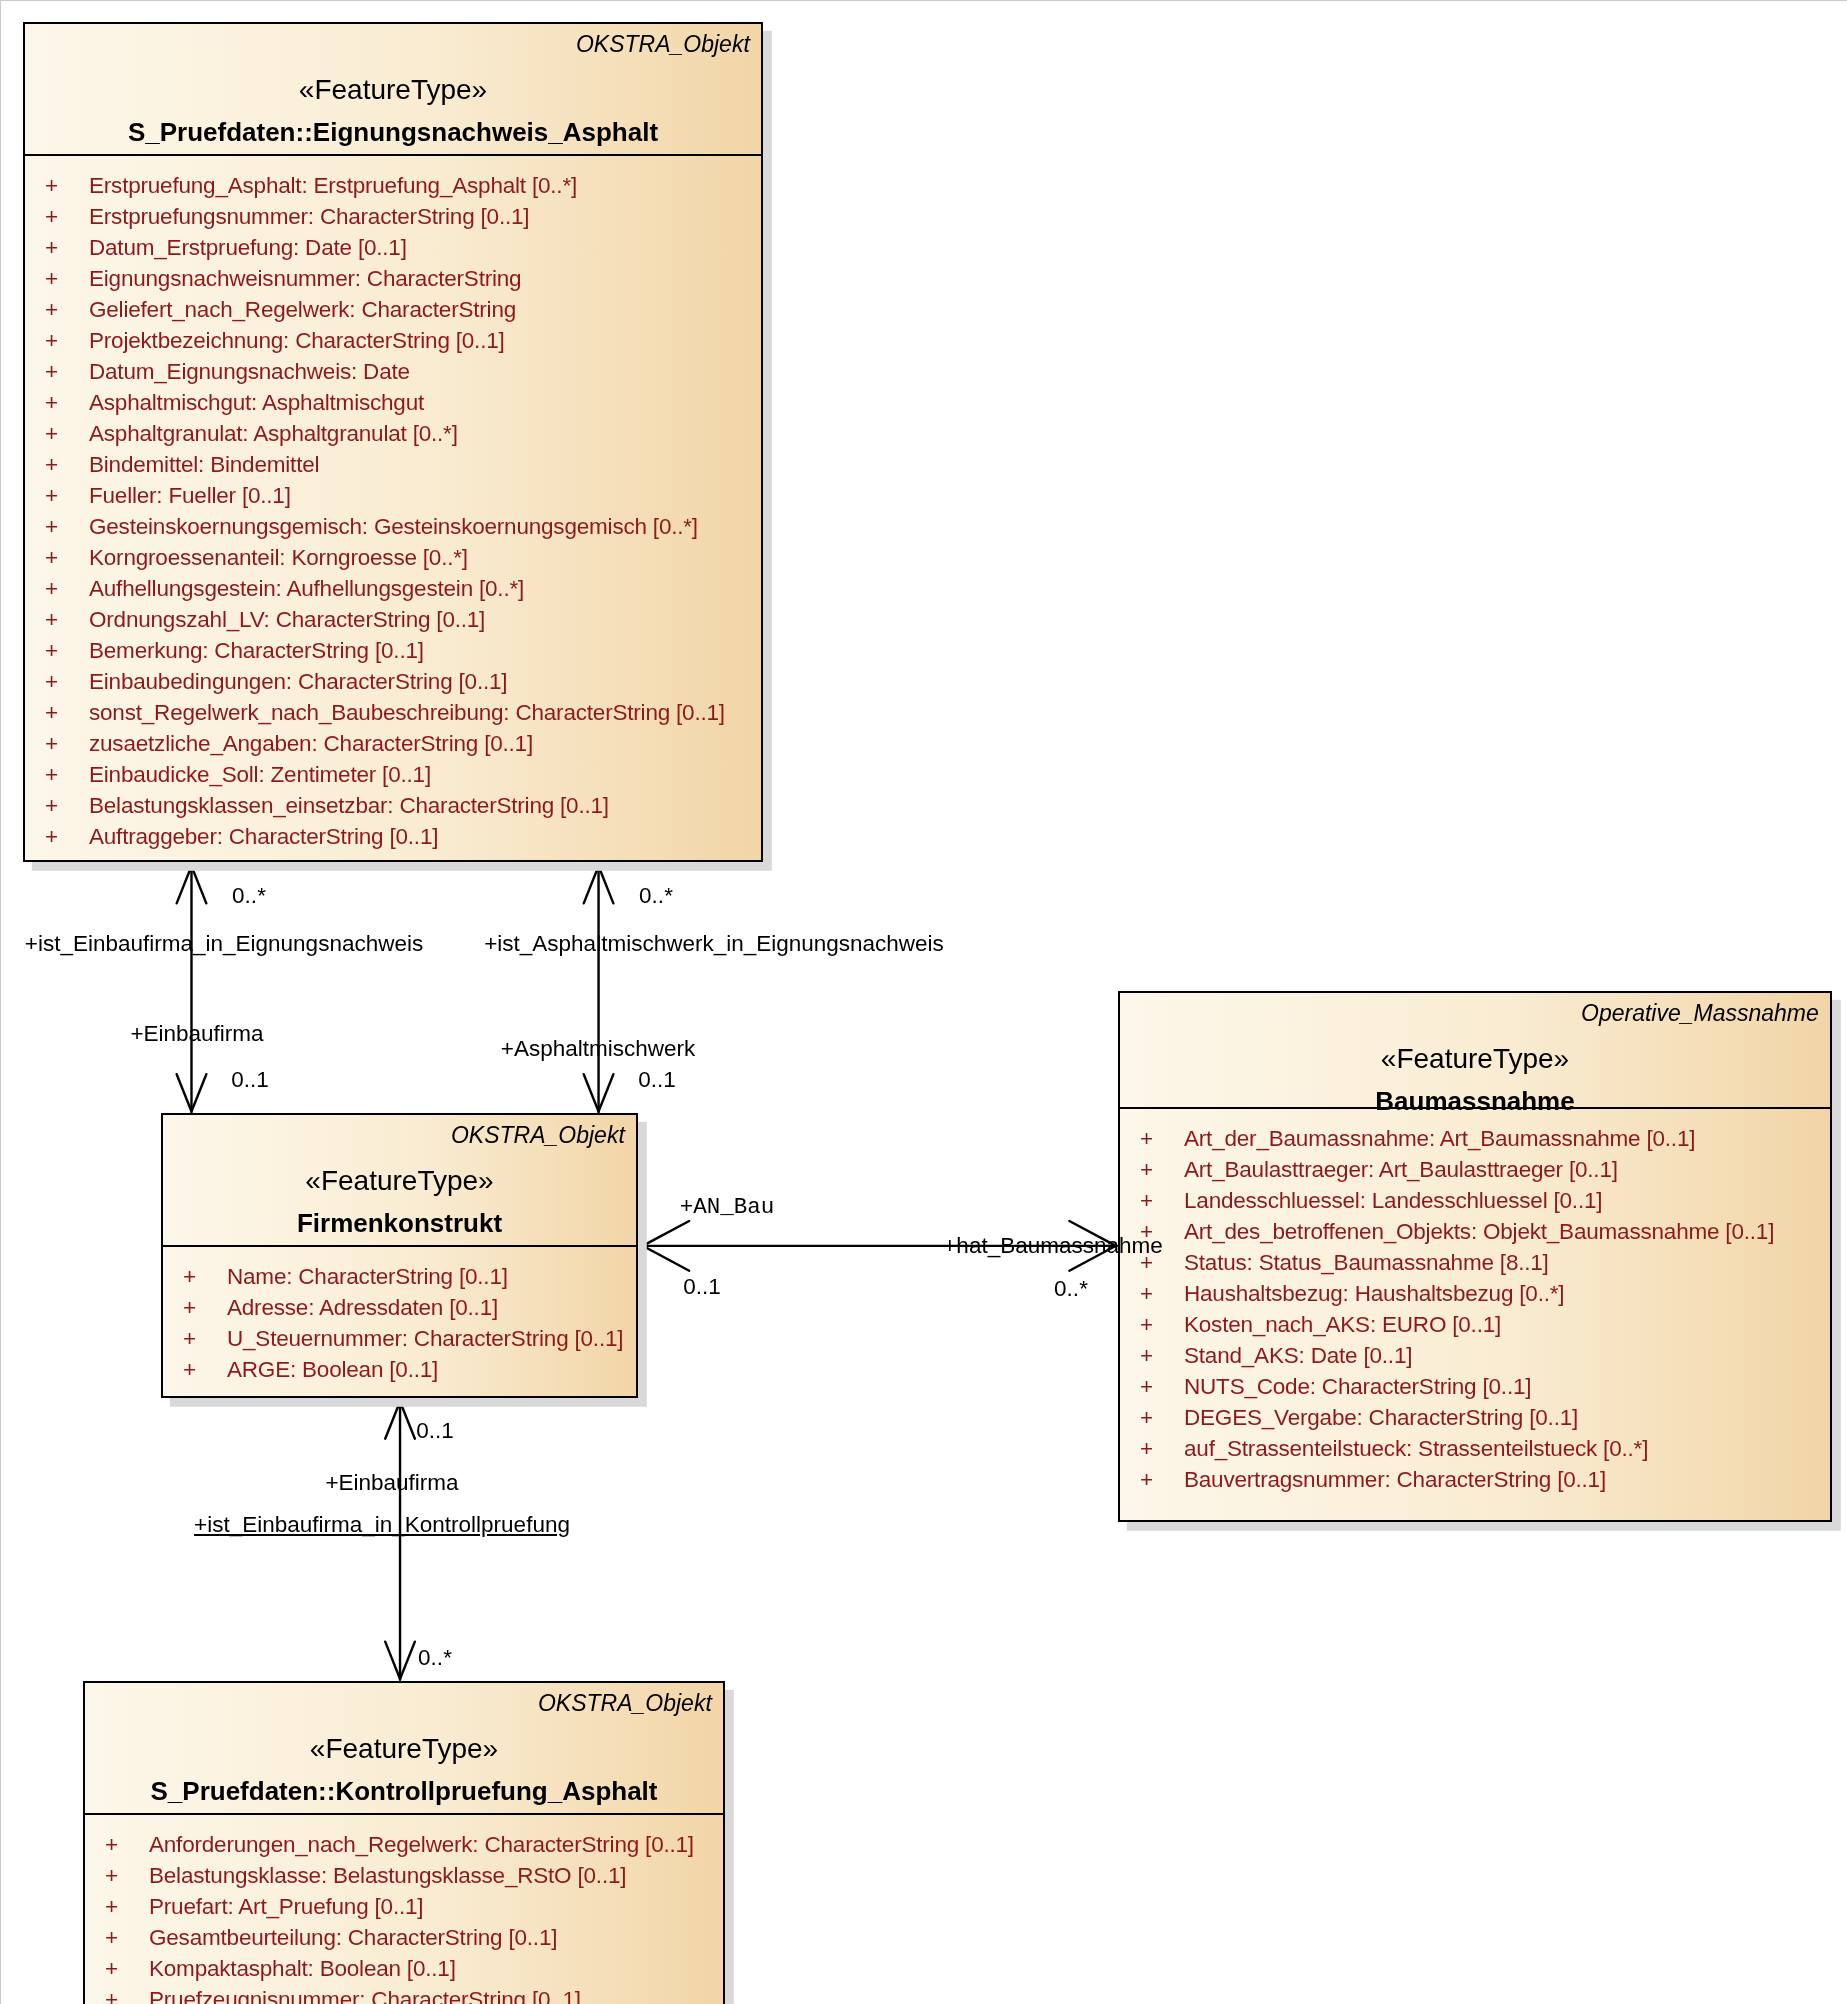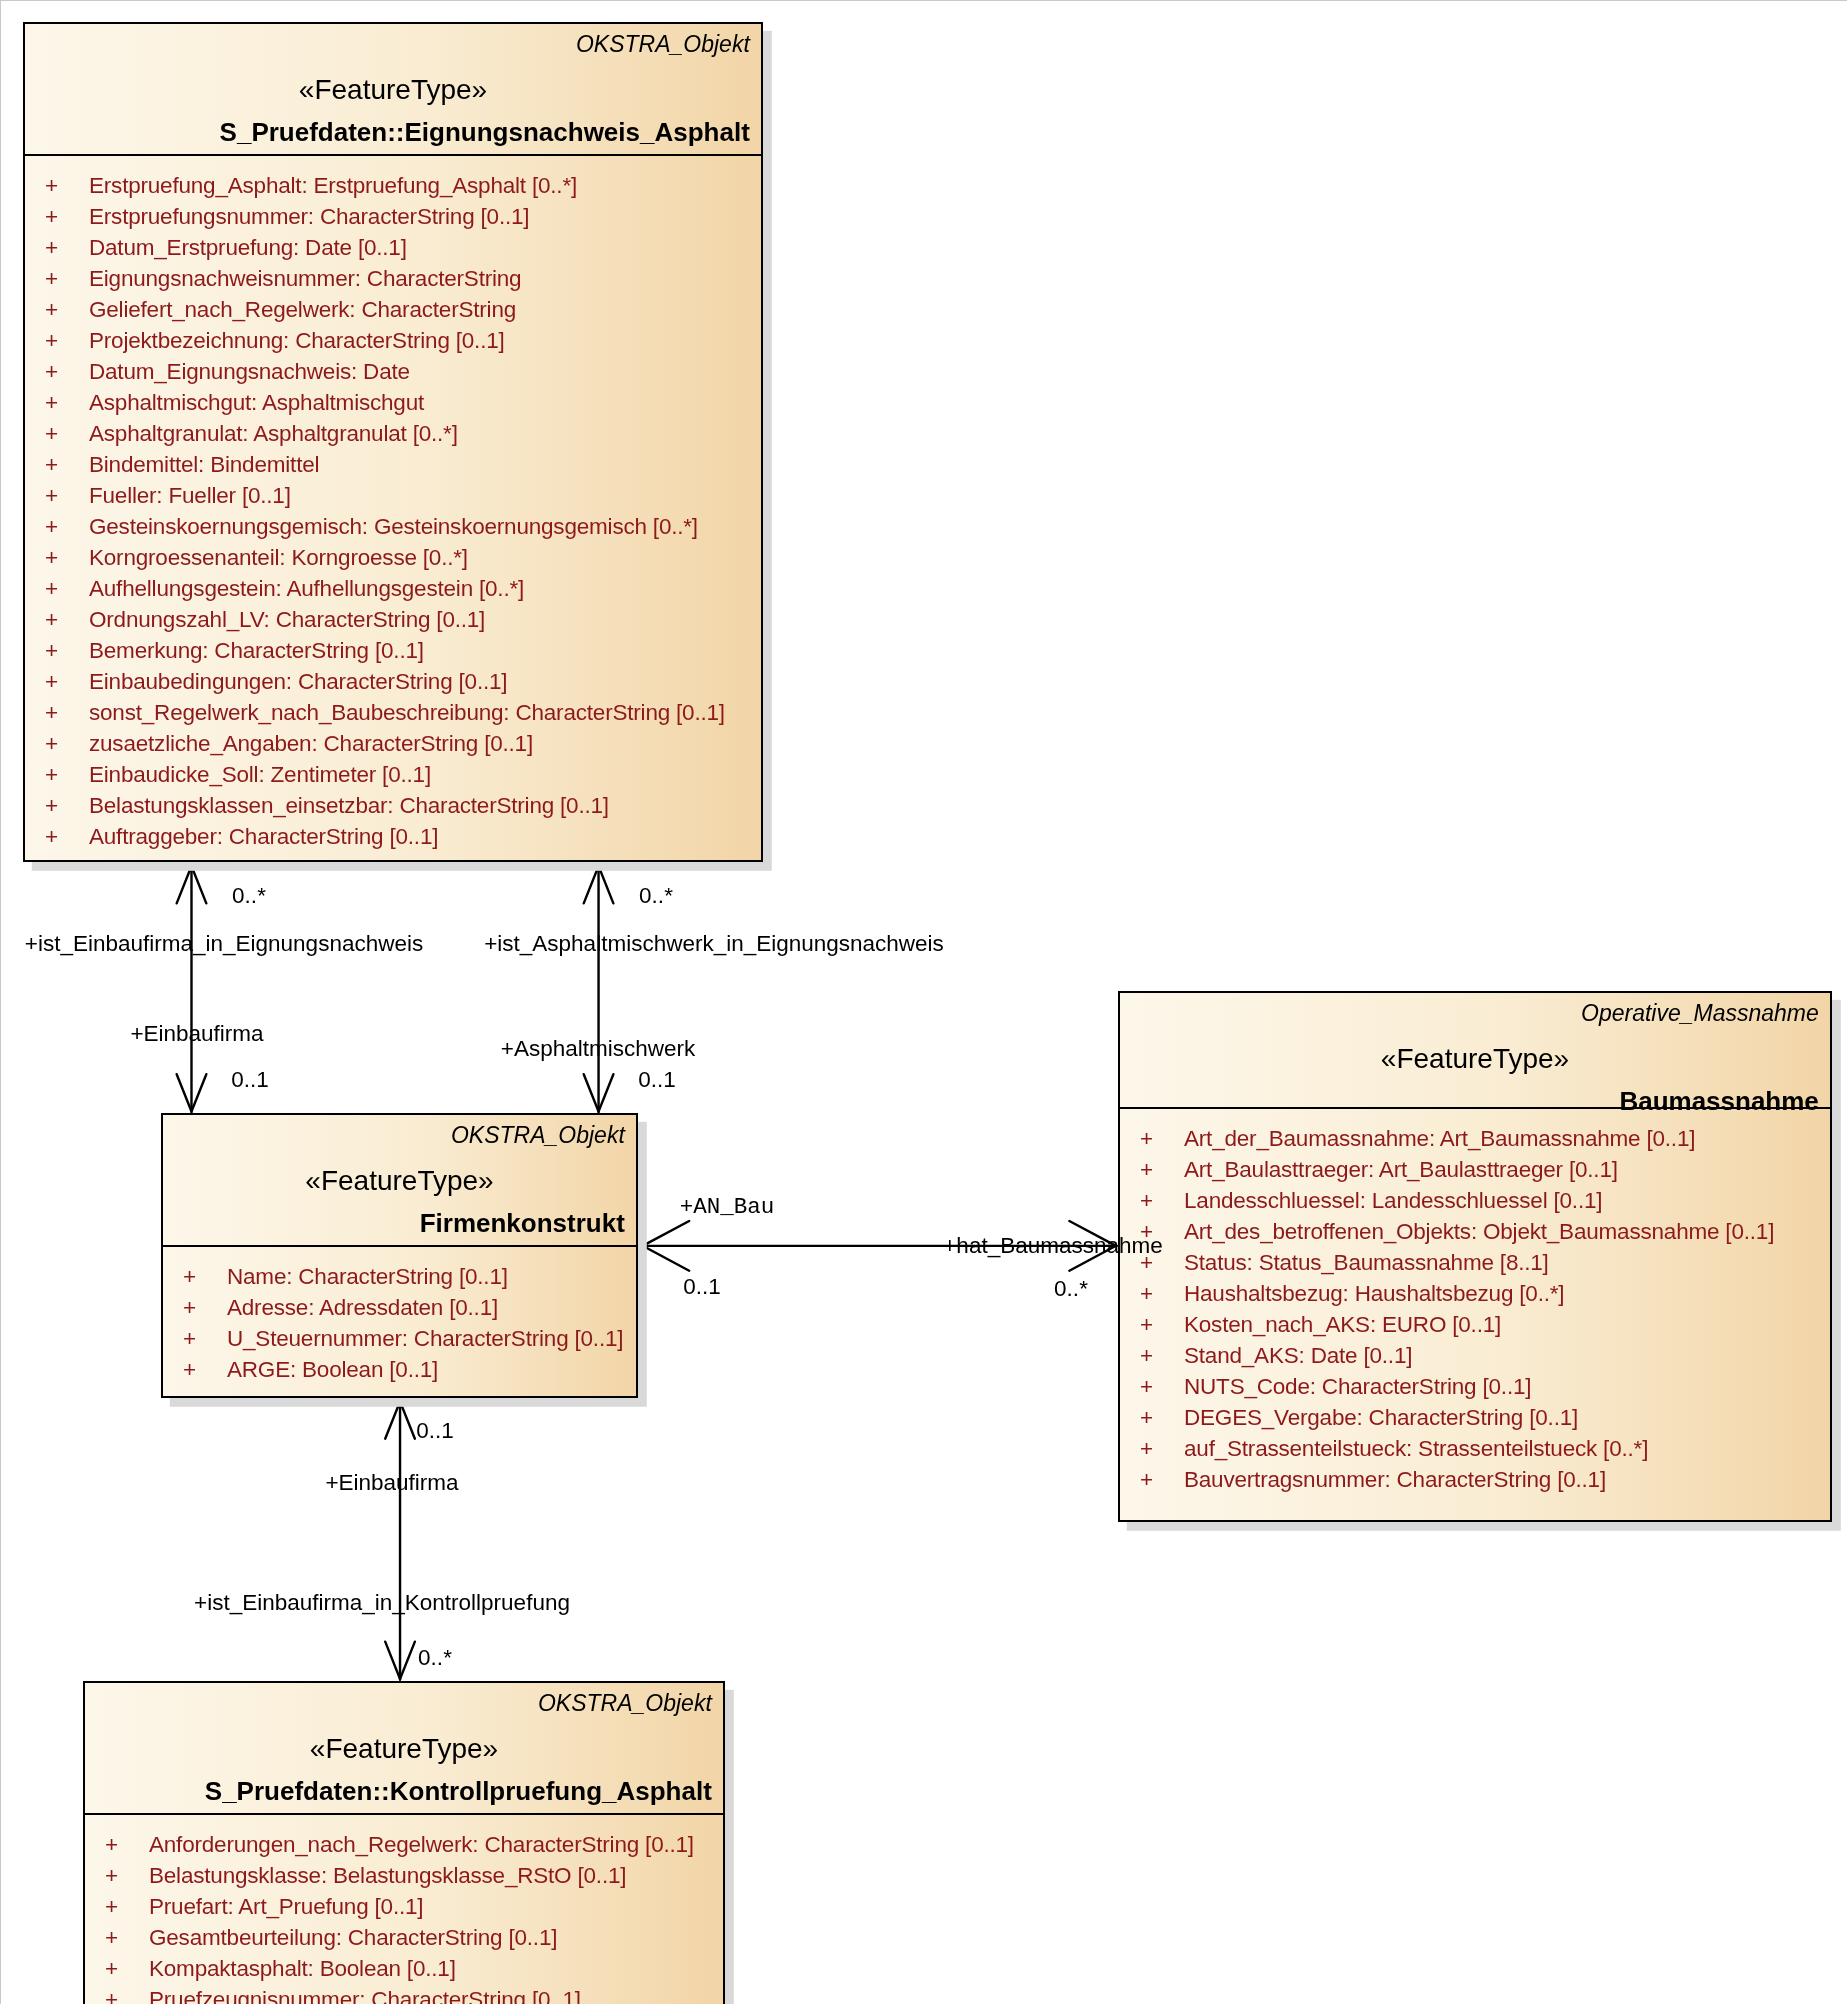--- a/index.html
+++ b/index.html
@@ -43,21 +43,21 @@
     color: #000000;
   }
   .class-header .spacer { flex: 1 1 auto; min-height: 16px; }
   .class-stereotype {
     text-align: center;
     font-size: 28px;
     color: #000000;
     margin-bottom: 11.2px;
   }
   .class-name {
-    text-align: right;
+    text-align: center;
     font-size: 26px;
     font-weight: bold;
     color: #000000;
   }
   .class-attrs {
     flex: 1 1 auto;
     padding: 14.4px 8px 8px 20px;
     box-sizing: border-box;
   }
   .attr-row {
@@ -342,17 +342,17 @@
   <div class="edge-label" style="left:597px; top:1048px;">+Asphaltmischwerk</div>
   <div class="edge-label" style="left:656px; top:1079px;">0..1</div>
 
   <div class="edge-label" style="left:726px; top:1206px;font-family:Liberation Mono, monospace;">+AN_Bau</div>
   <div class="edge-label" style="left:1052px; top:1202px;margin-top:43px;">+hat_Baumassnahme</div>
   <div class="edge-label" style="left:701px; top:1286px;">0..1</div>
   <div class="edge-label" style="left:1070px; top:1288px;">0..*</div>
 
   <div class="edge-label" style="left:434px; top:1430px;">0..1</div>
   <div class="edge-label" style="left:391px; top:1482px;">+Einbaufirma</div>
-  <div class="edge-label" style="left:381px; top:1602px;">+ist_Einbaufirma_in_Kontrollpruefung</div>
+  <div class="edge-label" style="left:381px; top:1524px;text-decoration:underline;">+ist_Einbaufirma_in_Kontrollpruefung</div>
   <div class="edge-label" style="left:434px; top:1657px;">0..*</div>
 
 </div>
 
 
 </body></html>

